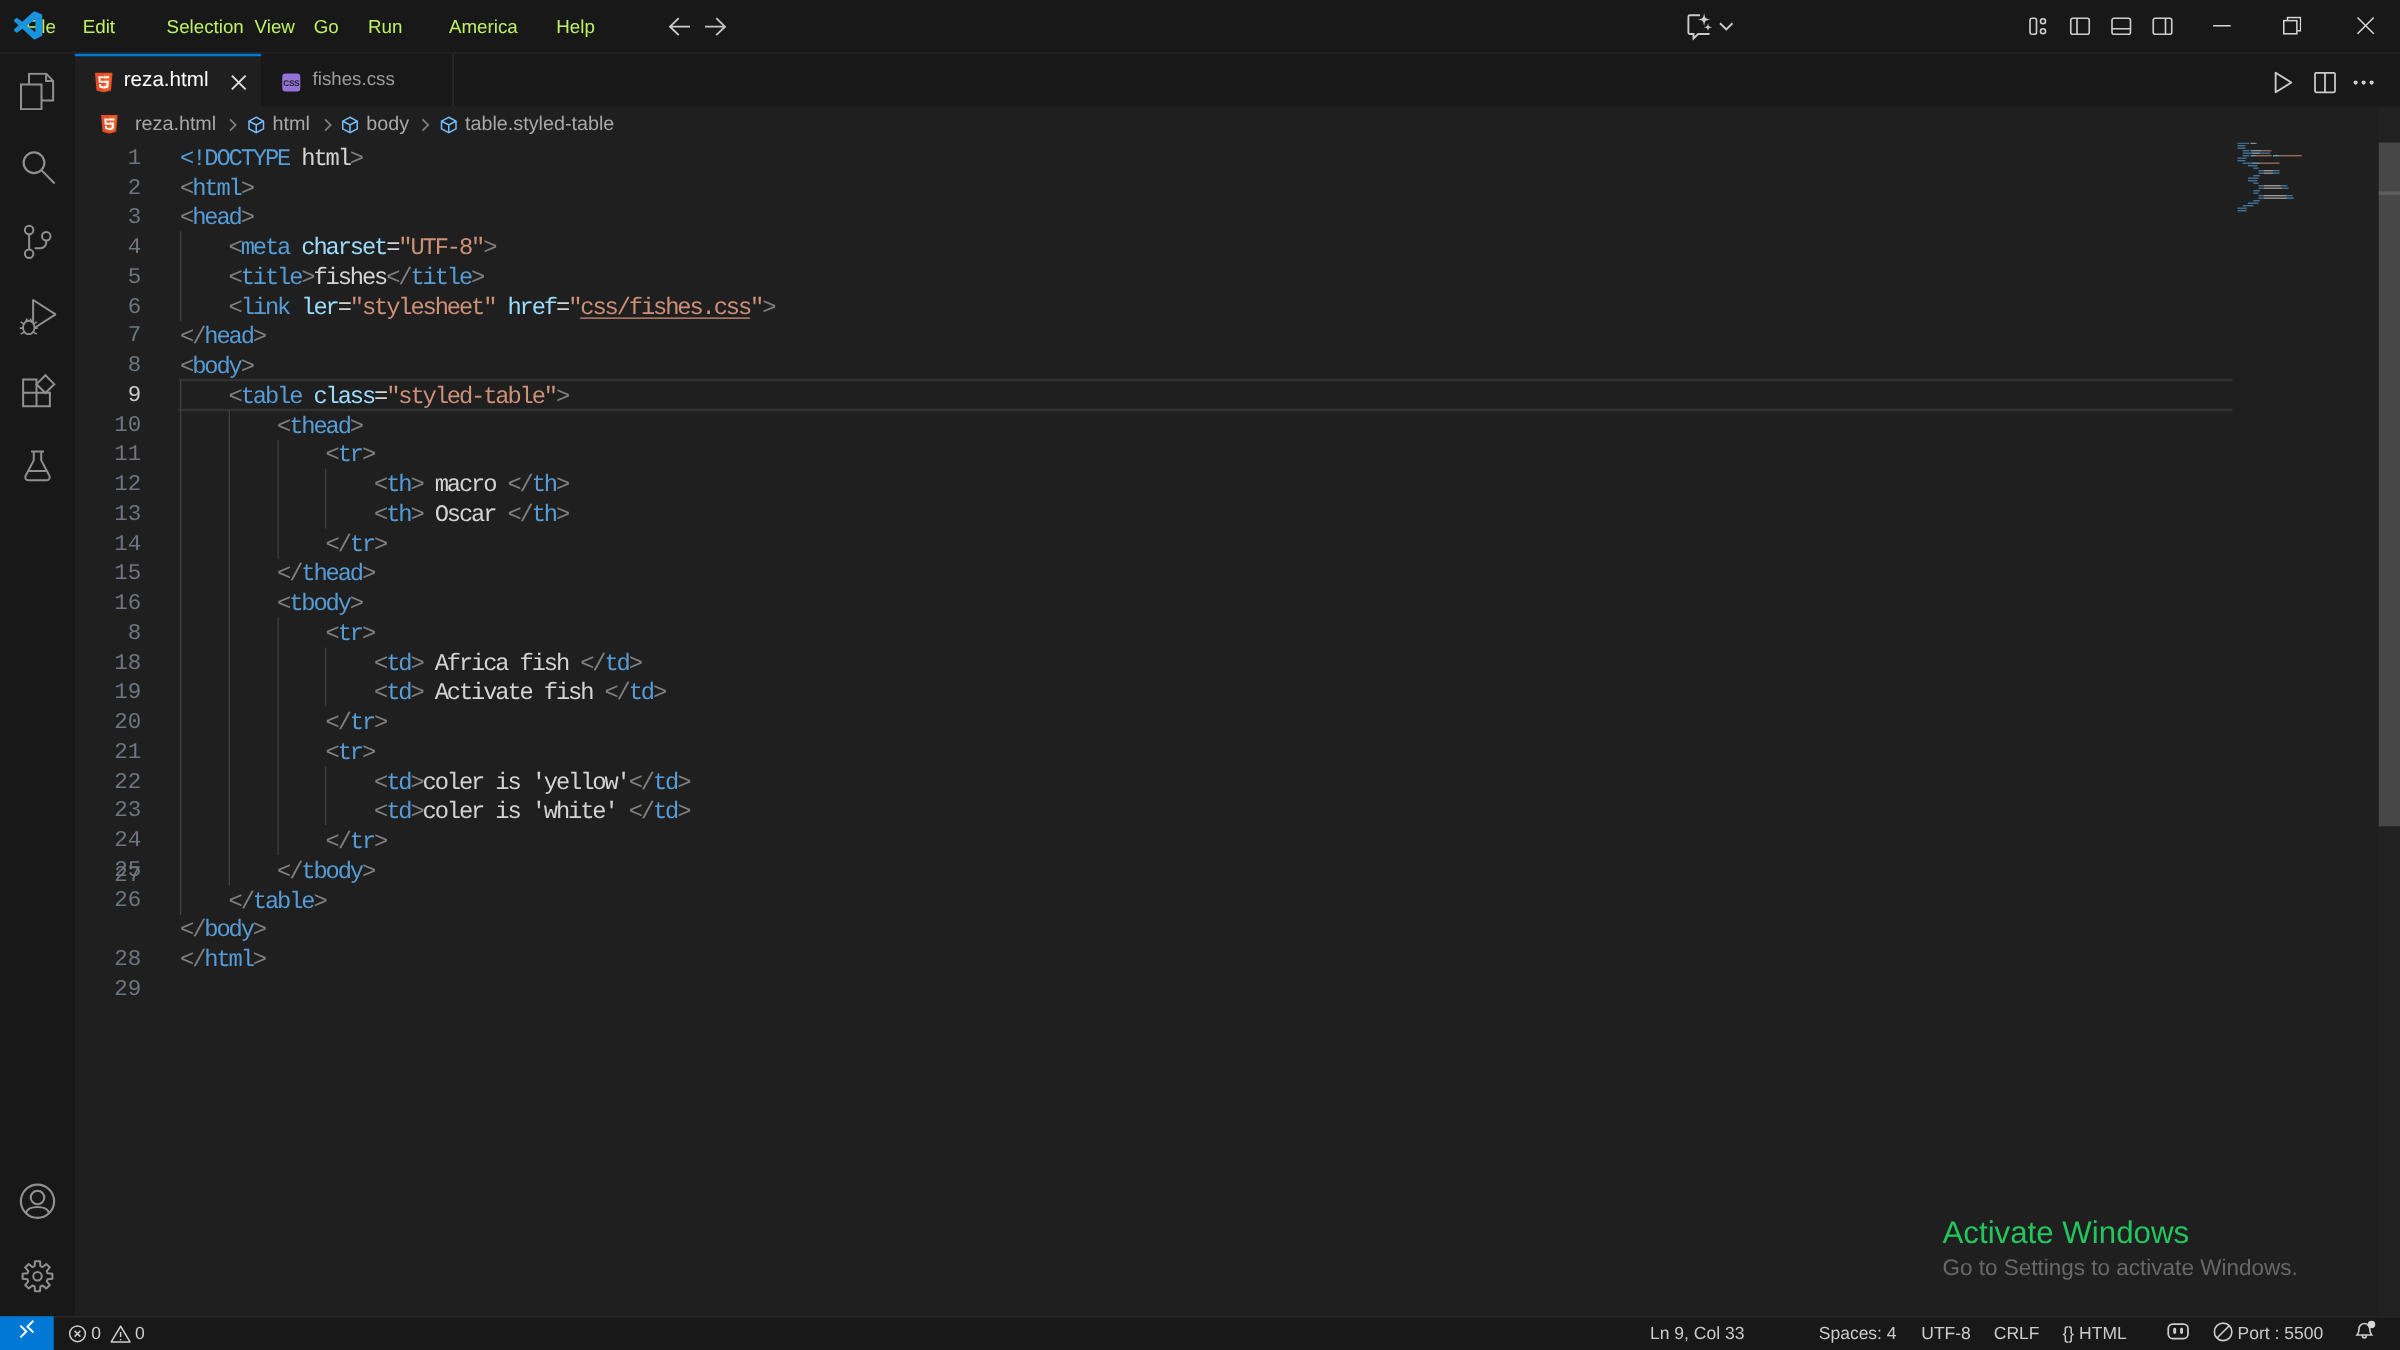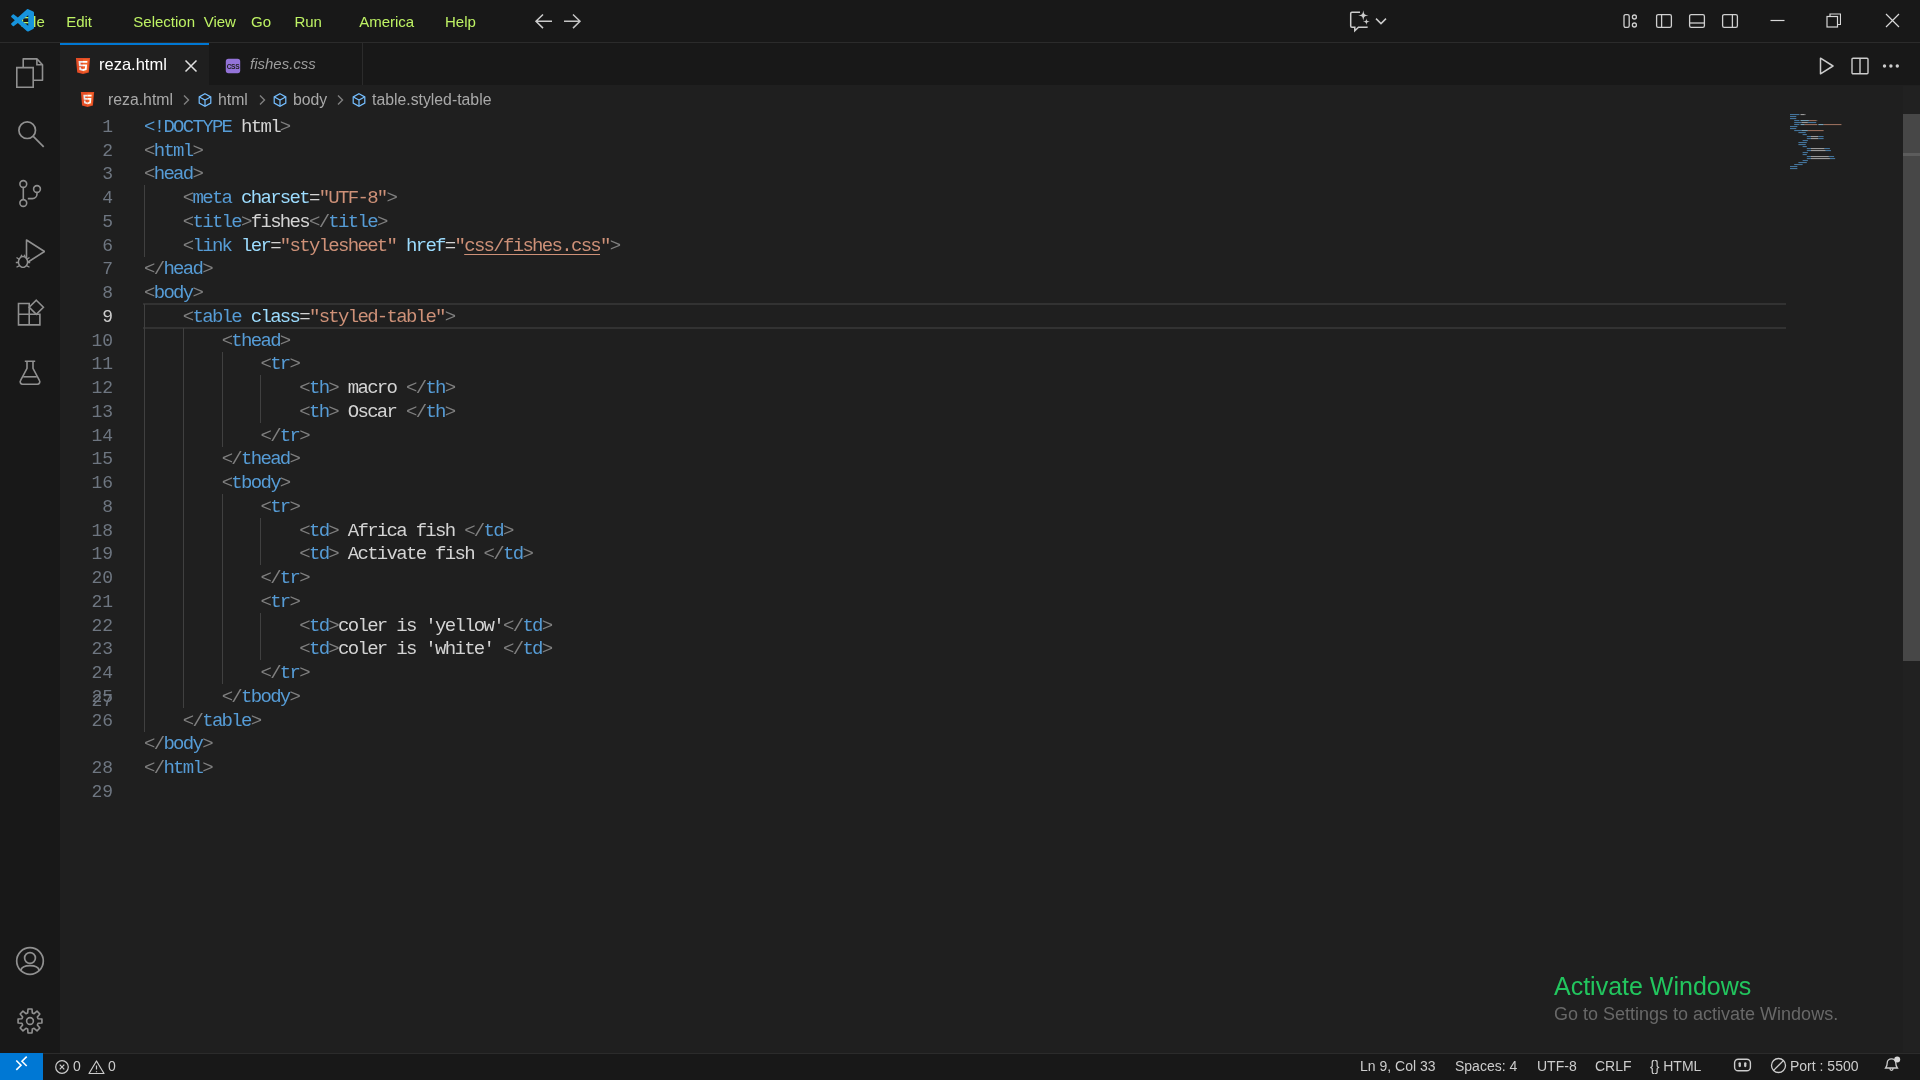--- a/index.html
+++ b/index.html
@@ -131,21 +131,21 @@
     <path d="M255 208v57h70l-7 73-63 17v59l116-32 16-174zm0-114v56h137l5-56z" fill="#ffffff"></path>
   </svg>
 <div class="abs" style="left:99px;top:43px;height:42px;line-height:42px;color:#ffffff;font-size:16.5px">reza.html</div>
 <svg class="abs " style="left:184px;top:59px" width="14" height="14" viewBox="0 0 14 14" fill="none">
     <path d="M1.5 1.5l11 11M12.5 1.5l-11 11" stroke="#e0e0e0" stroke-width="1.5"></path>
   </svg>
 <svg class="abs " style="left:225px;top:58px" width="16" height="16" viewBox="0 0 16 16" fill="none">
     <rect x="0.8" y="0.8" width="14.4" height="14.4" rx="2.6" fill="#9373d8"></rect>
     <text x="8" y="10.9" font-family="Liberation Sans" font-size="6.6" font-weight="bold" fill="#1e1e1e" text-anchor="middle" letter-spacing="-0.3">CSS</text>
   </svg>
-<div class="abs" style="left:250px;top:43px;height:42px;line-height:42px;color:#9d9d9d;font-size:15px;font-style:italic">fishes.css</div>
+<div class="abs" style="left:250px;top:43px;height:42px;line-height:42px;color:#9d9d9d;font-size:15px;">fishes.css</div>
 <svg class="abs " style="left:1814px;top:54px" width="24" height="24" viewBox="0 0 24 24" fill="none">
     <path d="M6.5 4.2 19 12 6.5 19.8z" stroke="#cccccc" stroke-width="1.5" stroke-linejoin="round"></path>
   </svg>
 <svg class="abs " style="left:1850px;top:56px" width="20" height="20" viewBox="0 0 20 20" fill="none">
     <rect x="2" y="2.2" width="16" height="15.6" rx="1" stroke="#cccccc" stroke-width="1.4"></rect>
     <path d="M10 2.2v15.6" stroke="#cccccc" stroke-width="1.4"></path>
   </svg>
 <svg class="abs " style="left:1881px;top:62px" width="20" height="8" viewBox="0 0 20 8" fill="none">
     <circle cx="3.5" cy="4" r="1.7" fill="#cccccc"></circle>
     <circle cx="9.9" cy="4" r="1.7" fill="#cccccc"></circle>
@@ -319,21 +319,21 @@
 <svg class="abs " style="left:54px;top:1059px" width="16" height="16" viewBox="0 0 16 16" fill="none">
     <circle cx="8" cy="8" r="6.3" stroke="#cccccc" stroke-width="1.2"></circle>
     <path d="M5.7 5.7l4.6 4.6M10.3 5.7l-4.6 4.6" stroke="#cccccc" stroke-width="1.2"></path>
   </svg>
 <div class="st" style="left:73px">0</div>
 <svg class="abs " style="left:88px;top:1059px" width="17" height="16" viewBox="0 0 17 16" fill="none">
     <path d="M8.5 2 16 14.5H1z" stroke="#cccccc" stroke-width="1.2" stroke-linejoin="round"></path>
     <path d="M8.5 6.5v4M8.5 12.2v1" stroke="#cccccc" stroke-width="1.2"></path>
   </svg>
 <div class="st" style="left:108px">0</div>
-<div class="st" style="left:1360px">Ln 9, Col 33</div>
+<div class="st" style="left:1320px">Ln 9, Col 33</div>
 <div class="st" style="left:1455px">Spaces: 4</div>
 <div class="st" style="left:1537px">UTF-8</div>
 <div class="st" style="left:1595px">CRLF</div>
 <div class="st" style="left:1650px">{} HTML</div>
 <svg class="abs " style="left:1733px;top:1056px" width="19" height="17" viewBox="0 0 19 17" fill="none">
     <rect x="1.6" y="3.2" width="15.8" height="11.6" rx="3.6" stroke="#cccccc" stroke-width="1.4"></rect>
     <rect x="5.6" y="6.2" width="2.3" height="5" rx="1.15" fill="#cccccc"></rect>
     <rect x="11.1" y="6.2" width="2.3" height="5" rx="1.15" fill="#cccccc"></rect>
   </svg>
 <div class="st" style="left:1790px">Port : 5500</div>

